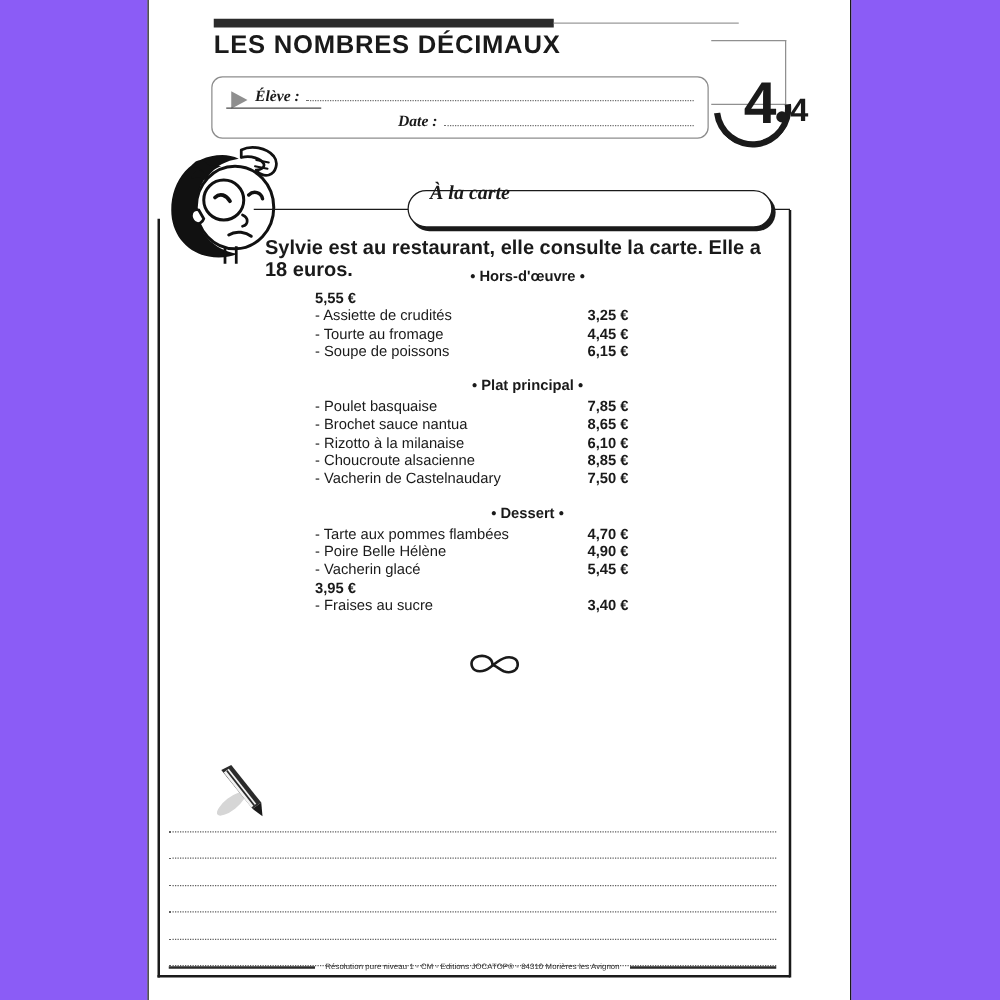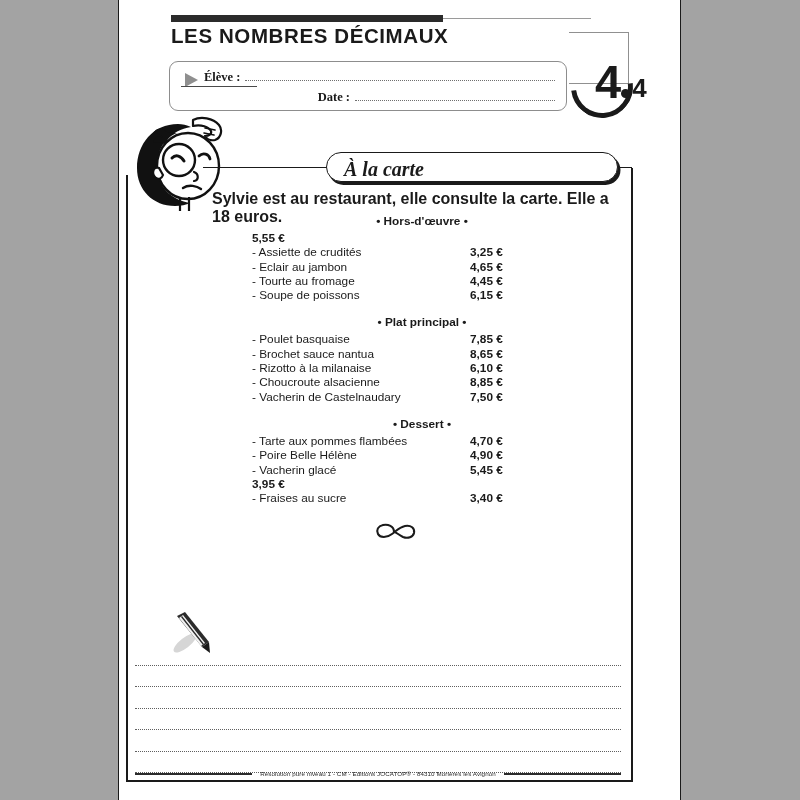--- a/index.html
+++ b/index.html
@@ -5,21 +5,21 @@
   * { box-sizing: border-box; }
   html, body {
     margin: 0; padding: 0;
     width: 800px; height: 800px;
     background: #ffffff;
     font-family: "Liberation Sans", sans-serif;
   }
   #stage {
     position: relative;
     width: 800px; height: 800px;
-    background: #a3a3a3;
+    background: #8b5cf6;
     overflow: hidden;
   }
   
   .sheet {
     position: absolute;
     left: 118px; top: 0px;
     width: 563px; height: 800px;
     background: #ffffff;
     border-left: 1.6px solid #1a1a1a;
     border-right: 1.6px solid #1a1a1a;
@@ -70,20 +70,21 @@
   }
   .tri-marker {
     width: 0; height: 0;
     border-top: 7px solid transparent;
     border-bottom: 7px solid transparent;
     border-left: 13px solid #8f8f8f;
     margin-right: 6px;
     align-self: center;
   }
   .field-label {
+    font-style: italic;
     font-weight: bold;
     font-size: 12.5px;
     color: #1a1a1a;
     white-space: nowrap;
     font-family: "Liberation Serif", serif;
   }
   .dotfill {
     flex: 1;
     border-bottom: 1.6px dotted #6f6f6f;
     margin-left: 5px;
@@ -182,22 +183,22 @@
     position: absolute;
     left: 207px; top: 152px;
     width: 292px; height: 30px;
     border: 1.4px solid #1a1a1a;
     border-radius: 15px;
     background: #ffffff;
     box-shadow: 2.5px 3px 0 #1a1a1a;
   }
   .banner-label {
     position: absolute;
-    left: 225px; top: 158px;
-    font-size: 20px;
+    left: 225px; top: 146px;
+    font-size: 16px;
     font-weight: bold;
     font-style: italic;
     color: #1a1a1a;
     font-family: "Liberation Serif", serif;
   }
   
   .intro {
     position: absolute;
     left: 93px; top: 190px;
     width: 400px;
@@ -365,24 +366,20 @@
 
     <div class="menu">
       <div class="menu-section">
         <div class="menu-heading">• Hors-d'œuvre •</div>
         <div class="menu-item">
           <span class="item-price">5,55 €</span>
         </div>
         <div class="menu-item">
           <span class="item-name">- Assiette de crudités</span>
           <span class="item-price">3,25 €</span>
-        </div>
-        <div class="menu-item">
-          <span class="item-name">- Eclair au jambon</span>
-          <span class="item-price">4,65 €</span>
         </div>
         <div class="menu-item">
           <span class="item-name">- Tourte au fromage</span>
           <span class="item-price">4,45 €</span>
         </div>
         <div class="menu-item">
           <span class="item-name">- Soupe de poissons</span>
           <span class="item-price">6,15 €</span>
         </div>
       </div>

